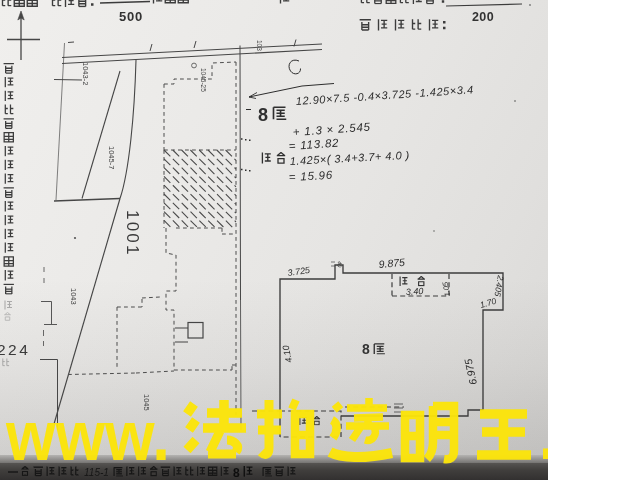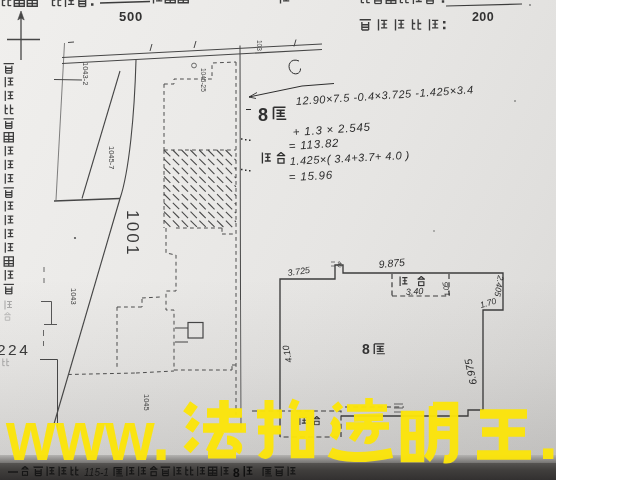--- a/index.html
+++ b/index.html
@@ -1,19 +1,19 @@
 <!DOCTYPE html>
 <html><head><meta charset="utf-8">
 <style>
 html,body{margin:0;padding:0;}
 #page{position:relative;width:548px;height:480px;overflow:hidden;
 background:
  linear-gradient(to bottom, rgba(35,33,31,0) 58%, rgba(35,33,31,0.05) 76%, rgba(35,33,31,0.145) 97%),
  linear-gradient(116deg,#f0efed 0%,#ebeae8 32%,#e6e5e3 58%,#e0dfdd 80%,#d9d8d6 100%);
-font-family:"Liberation Sans",sans-serif;padding-left:8px;}
+font-family:"Liberation Sans",sans-serif;}
 svg{position:absolute;left:0;top:0;}
 </style></head><body>
 <div id="page">
 <svg width="640" height="480" viewBox="0 0 640 480">
 <defs>
 <symbol id="s1" viewBox="0 0 10 10">
           <path fill="none" stroke="currentColor" stroke-width="1.1" d="M1,1 H9 V9 H1 Z M1,4.2 H9 M1,6.8 H9 M5,1 V9"></path>
         </symbol>
 <symbol id="s2" viewBox="0 0 10 10">
           <path fill="none" stroke="currentColor" stroke-width="1.1" d="M2,0.5 V9.5 M4,1.5 H9 M4.5,4.5 H8.5 M4,7.5 H9 M6.5,1.5 V7.5"></path>

